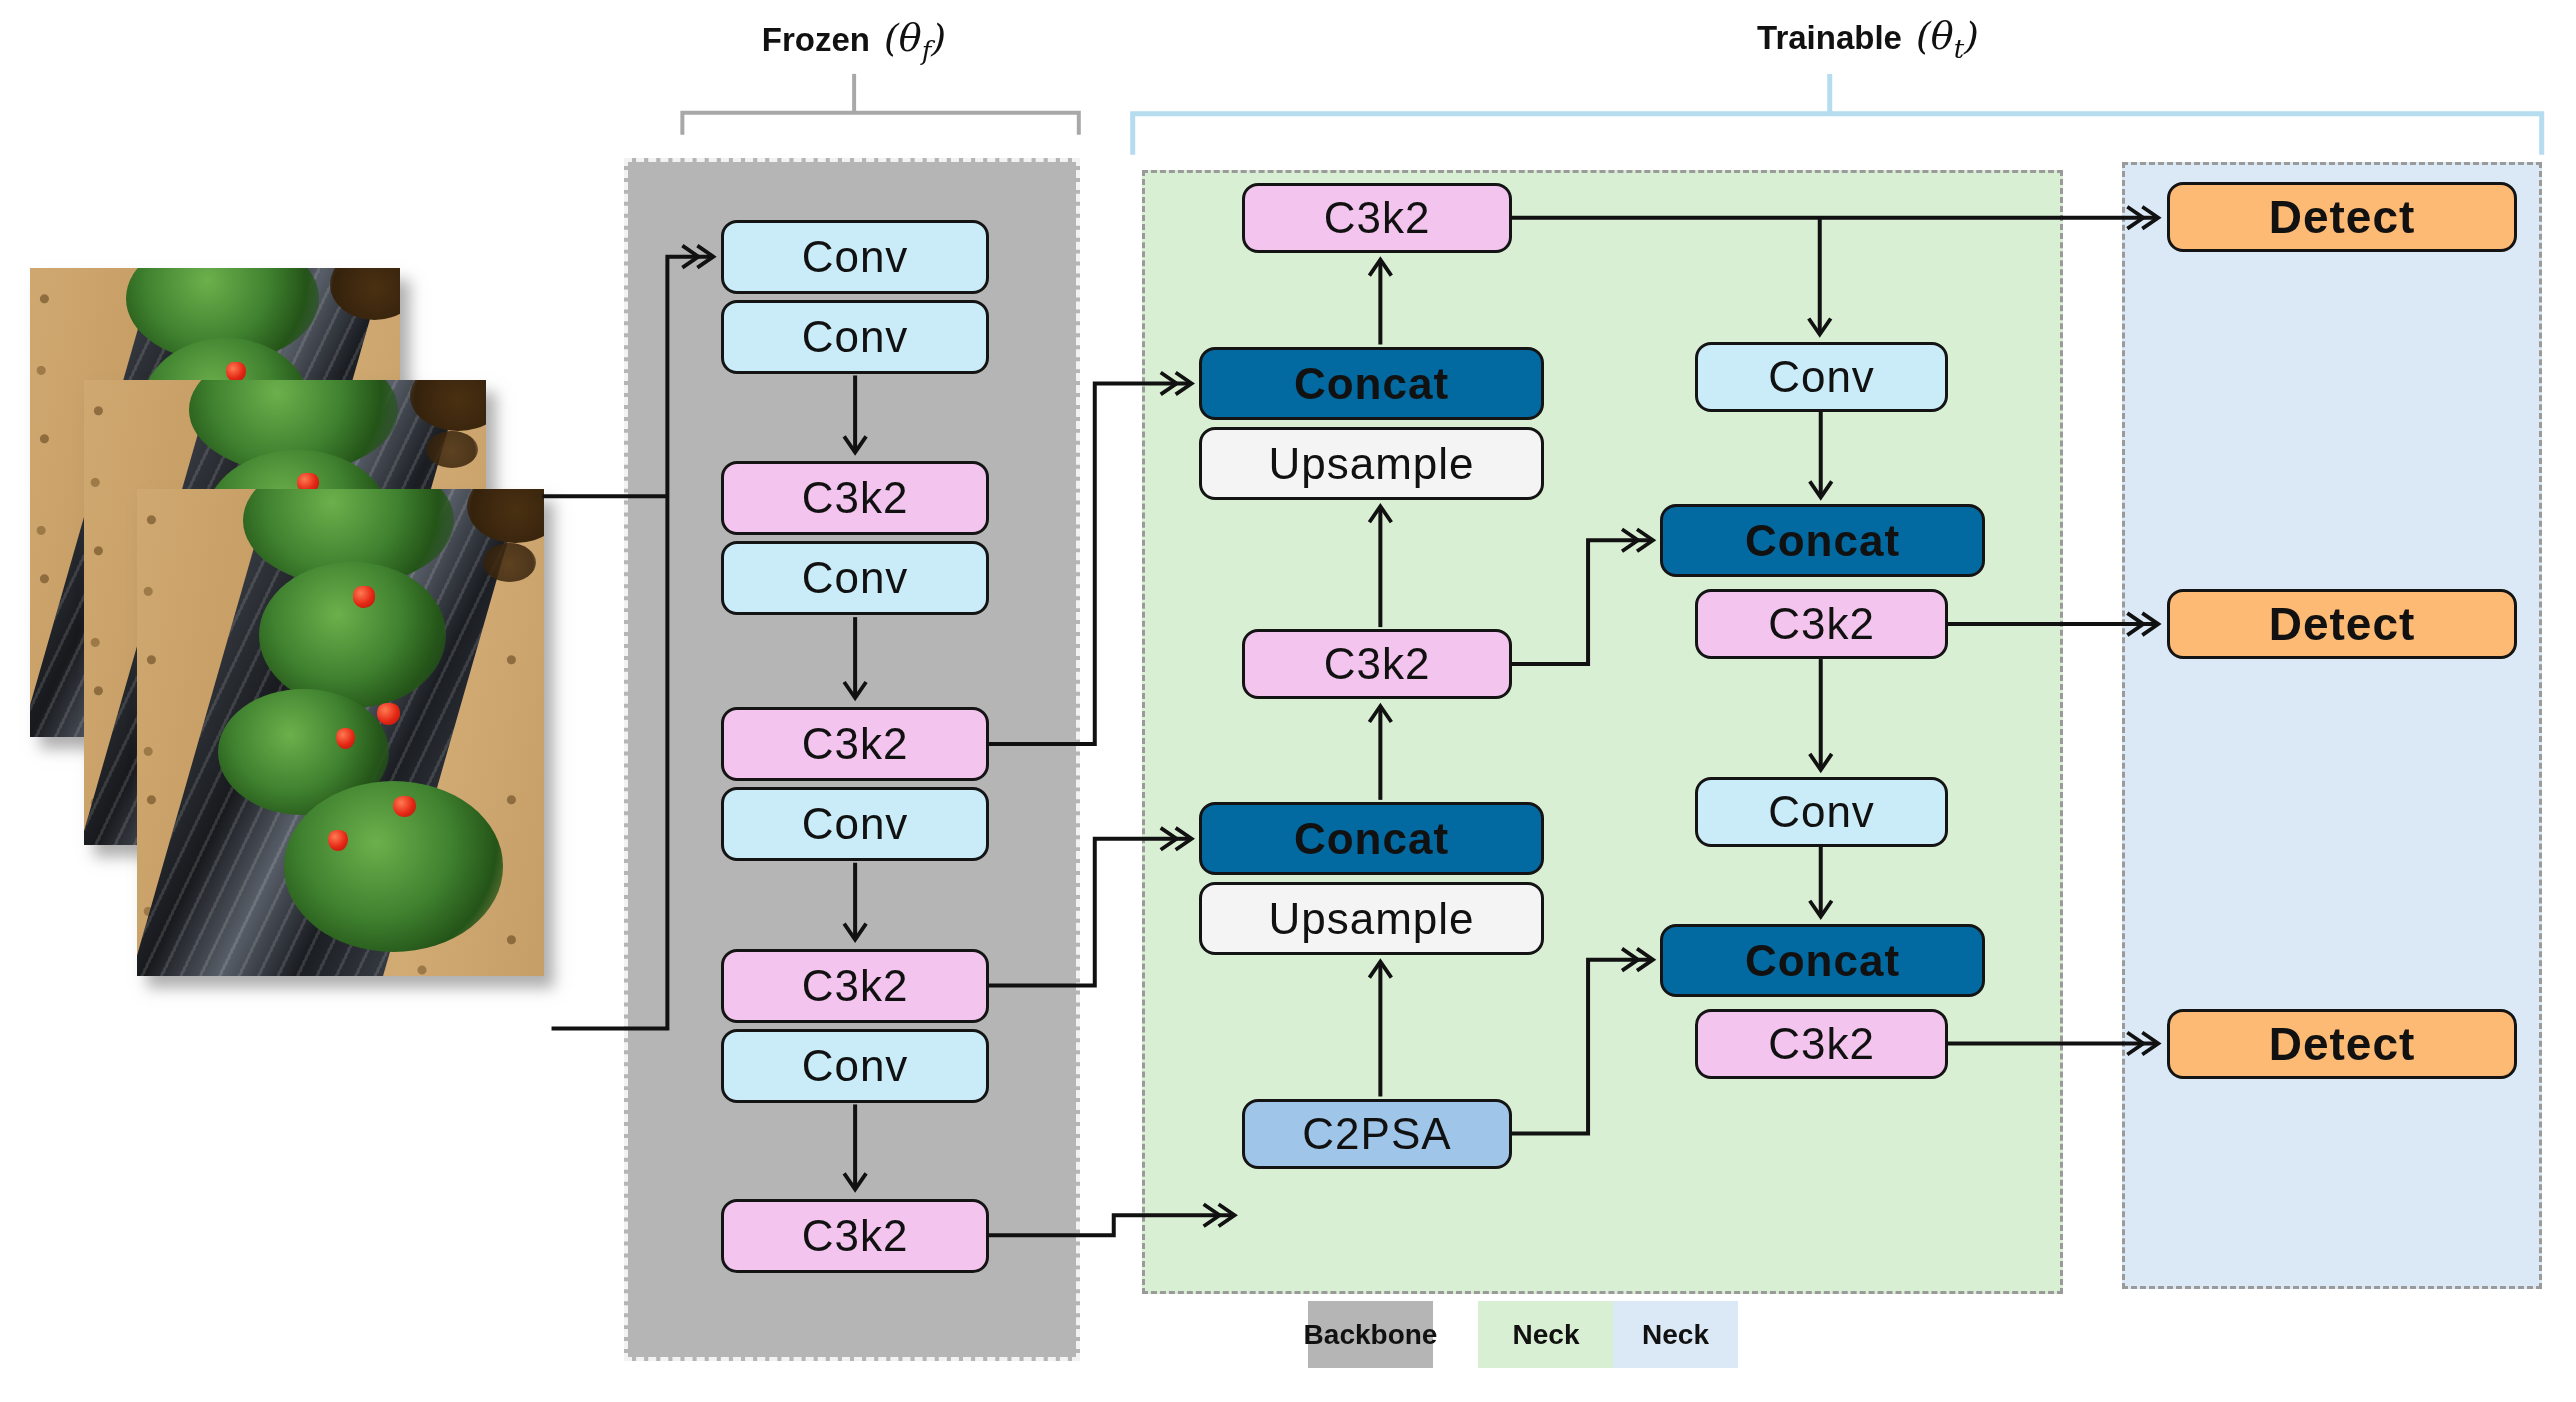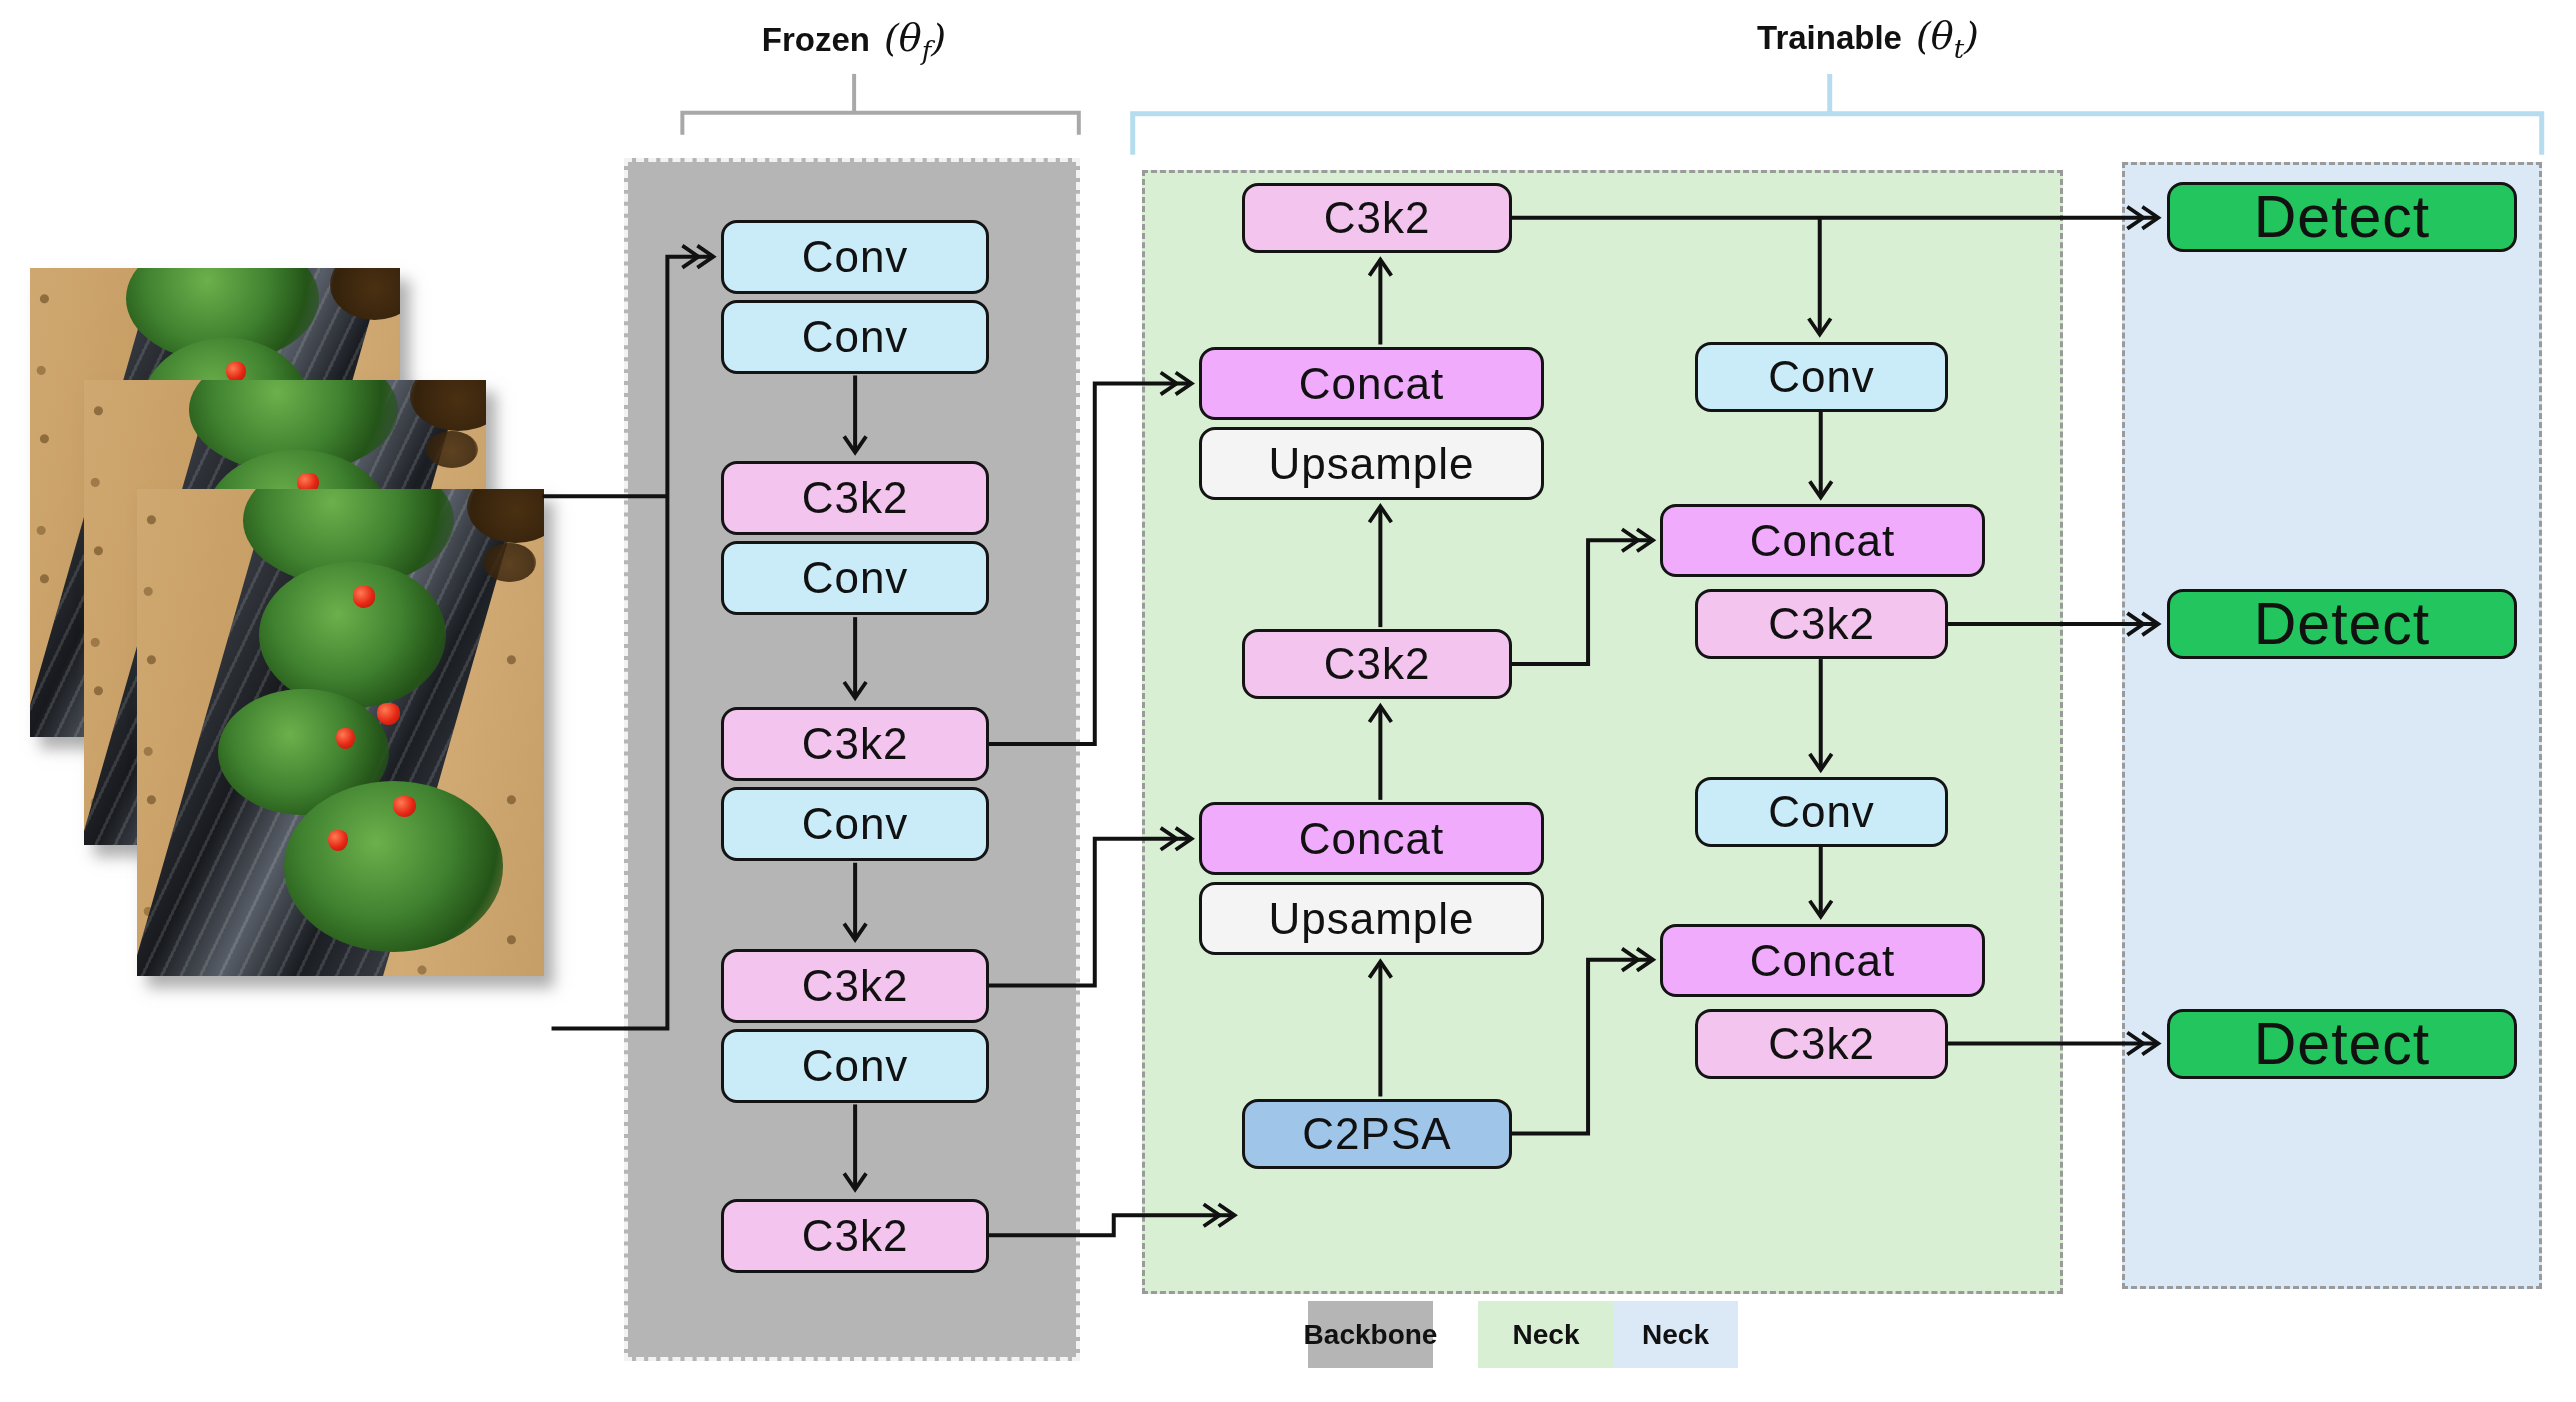--- a/index.html
+++ b/index.html
@@ -16,25 +16,25 @@
   .head-box     { left:2122px; top:162px; width:420px; height:1127px;
                   background:#dbe9f7; border:3px dashed #9a9a9a; }
   
   .blk {
     position:absolute; box-sizing:border-box; border:3px solid #141414;
     border-radius:16px; display:flex; align-items:center; justify-content:center;
     font-size:44px; color:#111; letter-spacing:1px;
   }
   .conv     { background:#c9ecf8; }
   .c3k2     { background:#f2c4ee;text-align:right; }
-  .concat   { background:#f0abfc; }
+  .concat   { background:#0369a1;font-weight:bold; }
   .upsample { background:#f4f4f4; }
   .c2psa    { background:#9fc5e8; }
   .sppf     { background:#f5b78c; }
-  .detect   { background:#22c55e; font-size:59px; }
+  .detect   { background:#fdba74; font-size:46px;font-weight:bold; }
   .bb  { left:721px;  width:268px; height:74px; }
   .nlN { left:1242px; width:270px; height:70px; }
   .nlW { left:1199px; width:345px; height:73px; }
   .nrN { left:1695px; width:253px; height:70px; }
   .nrW { left:1660px; width:325px; height:73px; }
   .hd  { left:2167px; width:350px; height:70px; }
   
   .bracket-label { position:absolute; text-align:center; white-space:nowrap;
                    font-size:33px; font-weight:bold; color:#111; }
   .bracket-label .math { font-family:"DejaVu Serif", serif; font-weight:normal;

